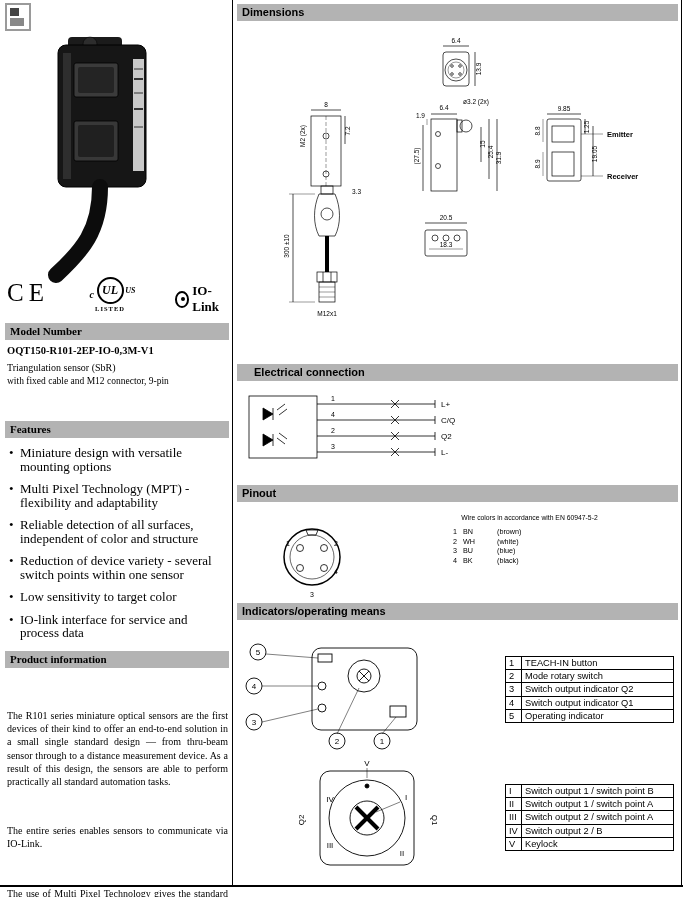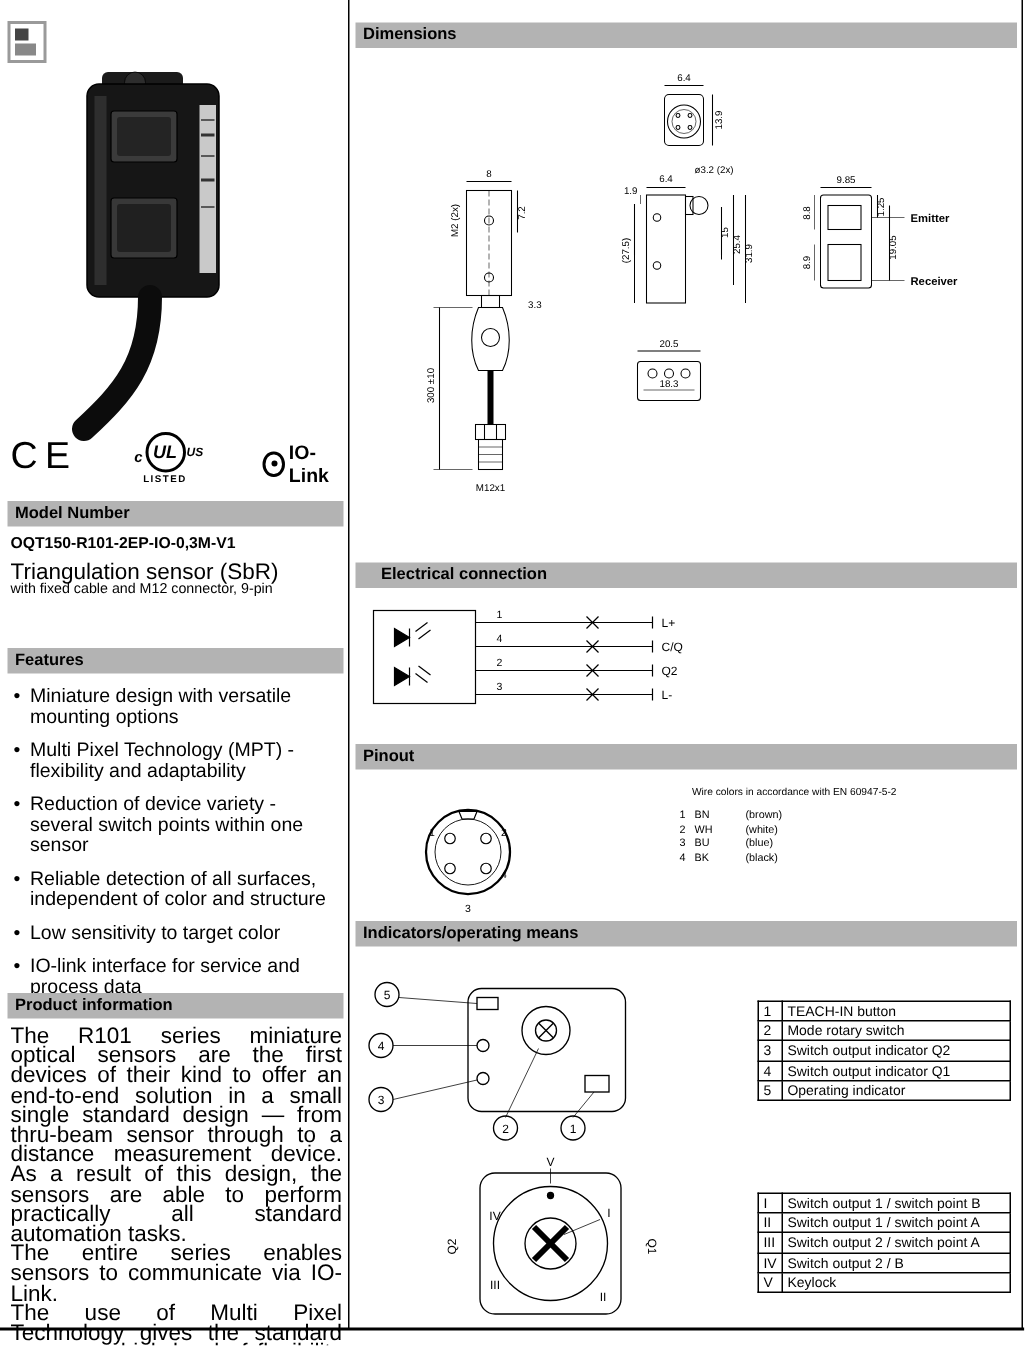--- a/index.html
+++ b/index.html
@@ -3,22 +3,22 @@
 <meta charset="utf-8">
 <style>
   * { margin:0; padding:0; box-sizing:border-box; }
   html,body { width:683px; height:897px; background:#fff; font-family:"Liberation Sans", sans-serif; color:#000; }
   .page { position:relative; width:683px; height:897px; overflow:hidden; background:#fff; }
 
   .divider-v { position:absolute; left:232px; top:0; width:1px; height:886px; background:#000; }
   .divider-v2 { position:absolute; left:681px; top:0; width:1px; height:886px; background:#000; }
   .divider-bottom { position:absolute; left:0; top:885px; width:683px; height:2px; background:#000; }
 
-  .col-left  { position:absolute; left:5px;  top:12px; width:224px; height:886px; }
-  .col-right { position:absolute; left:237px; top:0; width:441px; height:886px;margin-top:11px; }
+  .col-left  { position:absolute; left:5px;  top:1px; width:224px; height:886px;font-family:Liberation Serif, serif; }
+  .col-right { position:absolute; left:237px; top:0; width:441px; height:886px; }
 
   .section-bar { position:absolute; left:0; width:100%; height:17px; background:#b3b3b3;
                  font-size:11px; font-weight:bold; line-height:17px; padding-left:5px; }
 
   
   .logo { position:absolute; left:0; top:2px; width:26px; height:28px; border:2px solid #9a9a9a; background:#fff; }
   .logo .blk1 { position:absolute; left:3px; top:3px; width:9px; height:8px; background:#444; }
   .logo .blk2 { position:absolute; left:3px; top:13px; width:14px; height:8px; background:#888; }
 
   
@@ -34,31 +34,31 @@
   .ul-us { position:absolute; right:-14px; bottom:0px; font-size:8px; font-weight:bold;text-align:right; }
   .ul-listed { font-size:6.5px; font-weight:bold; letter-spacing:1px; margin-top:1px; }
   .iol-wrap { position:absolute; left:146px; top:6px; display:flex; align-items:center; gap:3px;padding-left:24px; }
   .iol-icon { width:17px; height:17px; border:2.5px solid #000; border-radius:50%; position:relative; }
   .iol-icon::after { content:""; position:absolute; left:4px; top:4px; width:4px; height:4px; background:#000; border-radius:50%; }
   .iol-text { font-size:13px; font-weight:bold; }
 
   
   .model-bar { top:322px; }
   .model-number { position:absolute; left:2px; top:344px; font-size:10.5px; font-weight:bold; }
-  .model-line1 { position:absolute; left:2px; top:361px; font-size:15px; }
+  .model-line1 { position:absolute; left:2px; top:361px; font-size:10px; }
   .model-line2 { position:absolute; left:2px; top:375px; font-size:9.5px; }
 
   .features-bar { top:420px; }
   .features { position:absolute; left:2px; top:445px; width:220px; list-style:none; }
   .features li { position:relative; padding-left:13px; margin-bottom:9px; font-size:13px; line-height:13.5px; }
   .features li::before { content:"\2022"; position:absolute; left:2px; }
 
   .prodinfo-bar { top:650px; }
   .prodinfo { position:absolute; left:2px; top:672px; width:221px; }
-  .prodinfo p { font-size:15px; line-height:13.2px; text-align:justify; }
+  .prodinfo p { font-size:10px; line-height:13.2px; text-align:justify;margin-top:36px; }
 
   
   .dims-bar { top:4px; }
   .dims-svg { position:absolute; left:18px; top:24px; width:420px; height:330px; }
 
   .elec-bar { top:364px;padding-left:17px; }
   .elec-svg { position:absolute; left:2px; top:388px; width:440px; height:85px; }
 
   .pinout-bar { top:485px; }
   .pinout-svg { position:absolute; left:25px; top:512px; width:110px; height:90px; }
@@ -130,22 +130,22 @@
 
     <div class="section-bar model-bar">Model Number</div>
     <div class="model-number">OQT150-R101-2EP-IO-0,3M-V1</div>
     <div class="model-line1">Triangulation sensor (SbR)</div>
     <div class="model-line2">with fixed cable and M12 connector, 9-pin</div>
 
     <div class="section-bar features-bar">Features</div>
     <ul class="features">
       <li>Miniature design with versatile mounting options</li>
       <li>Multi Pixel Technology (MPT) - flexibility and adaptability</li>
+      <li>Reliable detection of all surfaces, independent of color and structure</li>
       <li>Reduction of device variety - several switch points within one sensor</li>
-      <li>Reliable detection of all surfaces, independent of color and structure</li>
       <li>Low sensitivity to target color</li>
       <li>IO-link interface for service and process data</li>
     </ul>
 
     <div class="section-bar prodinfo-bar">Product information</div>
     <div class="prodinfo">
       <p>The R101 series miniature optical sensors are the first devices of their kind to offer an end-to-end solution in a small single standard design — from thru-beam sensor through to a distance measurement device. As a result of this design, the sensors are able to perform practically all standard automation tasks.</p>
       <p>The entire series enables sensors to communicate via IO-Link.</p>
       <p>The use of Multi Pixel Technology gives the standard sensors a high level of flexibility and enables them to adapt more effectively to their operating environment.</p>
     </div>

